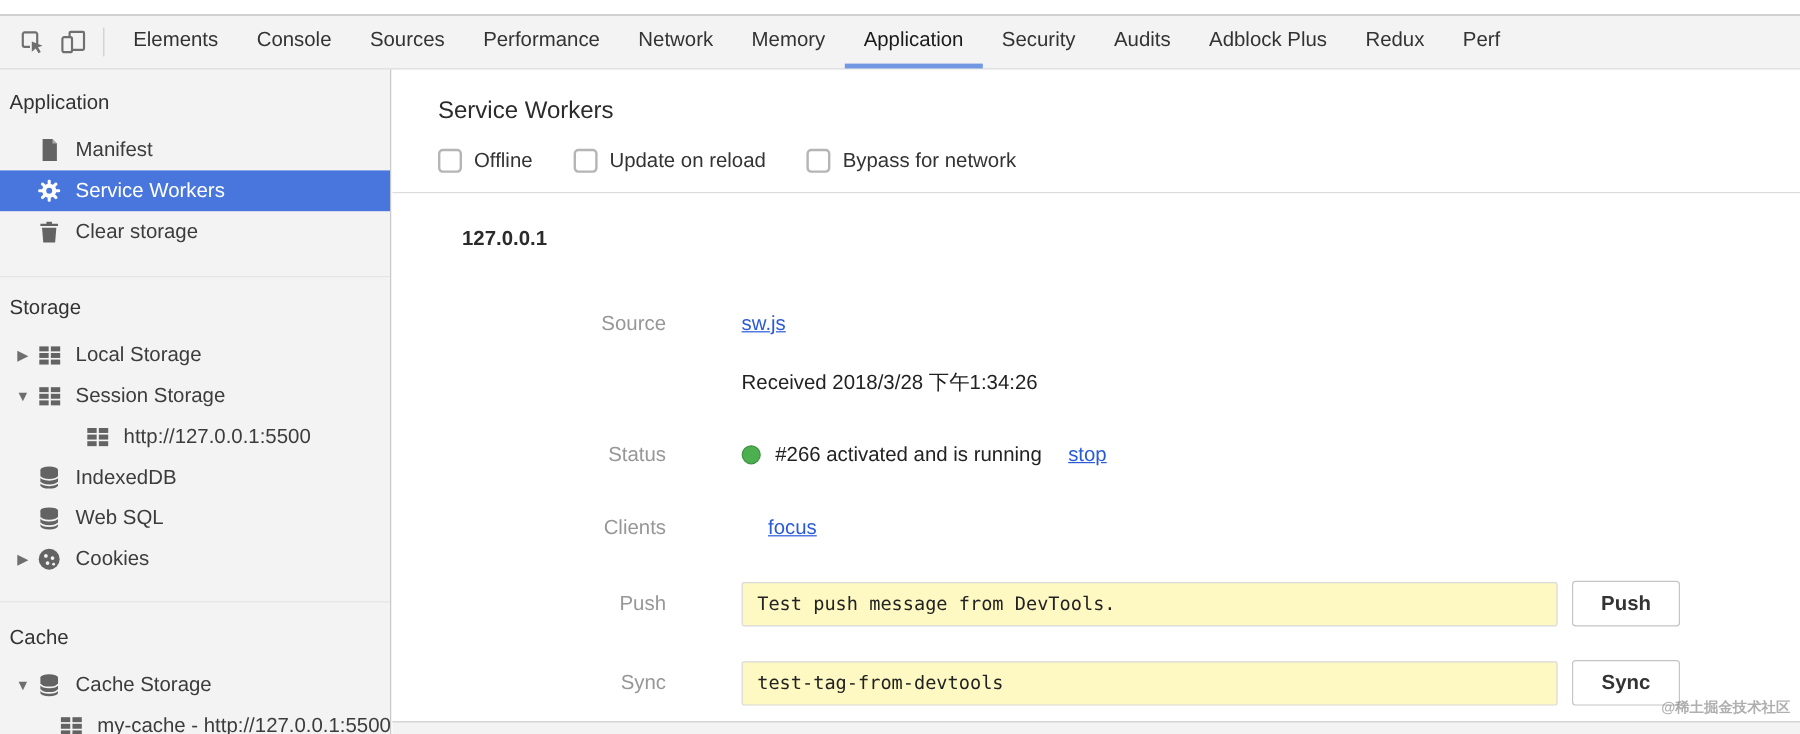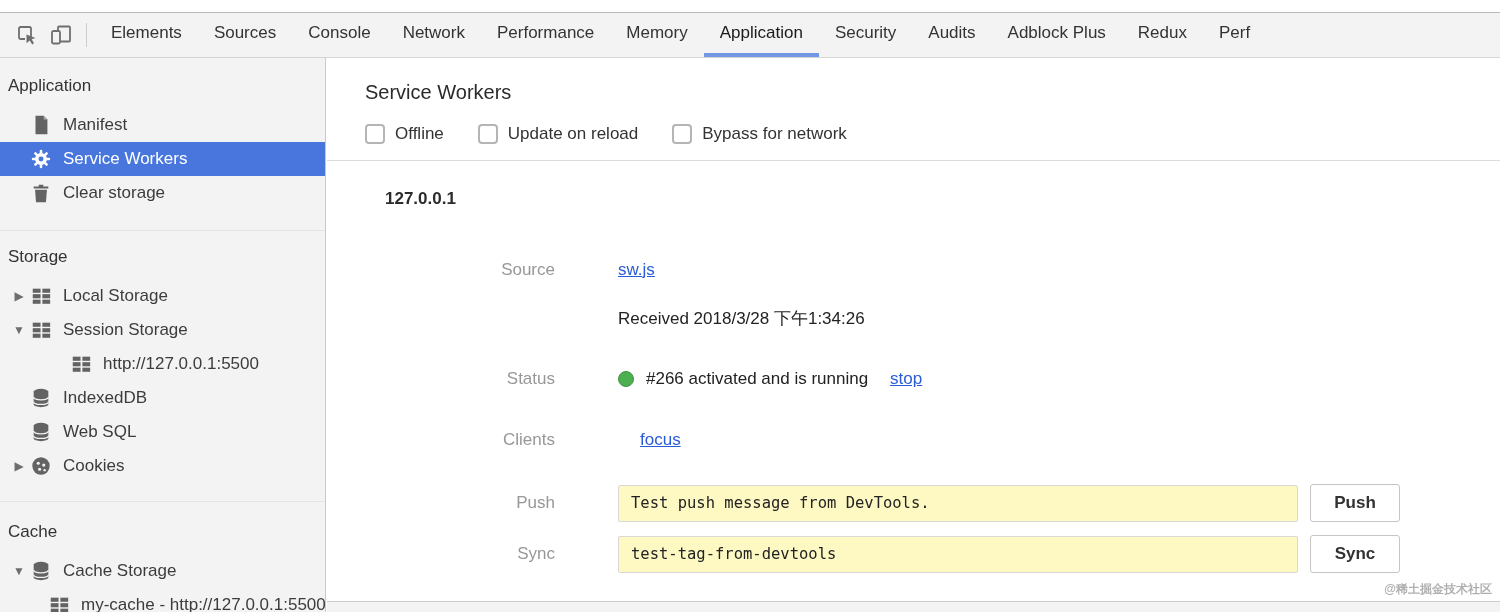--- a/index.html
+++ b/index.html
@@ -49,21 +49,21 @@
   .main-header { padding:22px 0 14px 38px; border-bottom:1px solid #dcdcdc; }
   .main-title { font-size:20px; line-height:24px; color:#2b2b2b; }
   .cb-row { display:flex; align-items:center; margin-top:18px; height:24px; }
   .cb-group { display:flex; align-items:center; margin-right:34px; cursor:pointer; }
   .cb-box { width:20px; height:20px; border:2px solid #b5b5b5; border-radius:4px; background:#fff; flex:0 0 auto; }
   .cb-label { font-size:17px; color:#333; margin-left:10px; }
   .origin-heading { margin:28px 0 0 58px; font-size:17px; font-weight:bold; color:#2b2b2b; }
   .detail { margin-top:44px; }
   .drow { display:flex; align-items:center; height:34px; margin-bottom:27px;gap:44px; }
   .drow.tight { margin-bottom:14px; }
-  .drow.field { height:38px; margin-bottom:13px;align-items:center; }
+  .drow.field { height:38px; margin-bottom:28px;align-items:center; }
   .dlabel { width:228px; text-align:right; font-size:17px; color:#979797; flex:0 0 auto; }
   .dvalue { margin-left:19px; display:flex; align-items:center; font-size:17px; color:#222; }
   a.devlink { color:#2a5bd7; text-decoration:underline; cursor:pointer; }
   .status-dot { width:16px; height:16px; border-radius:50%; background:#4caf50; border:1px solid #3f9243; margin-right:12px; flex:0 0 auto; }
   .ml22 { margin-left:22px; }
   .text-input {
     width:680px; height:37px; border:1px solid #d8d8d8; border-radius:2px; background:#fef9c3;
     font-family:"DejaVu Sans Mono", monospace; font-size:15.5px; color:#222; padding:0 12px; outline:none;
   }
   .push-btn {
@@ -88,24 +88,24 @@
     </div>
     <div class="tb-icon">
       <svg viewBox="0 0 24 24" fill="none" stroke="currentColor" stroke-width="1.8">
         <rect x="9" y="3.5" width="12" height="15" rx="1"></rect>
         <rect x="3" y="8" width="8" height="12.5" rx="1.5" fill="#f3f3f3"></rect>
       </svg>
     </div>
     <div class="tb-sep"></div>
     <div class="tabs">
       <div class="tab">Elements</div>
+      <div class="tab">Console</div>
       <div class="tab">Sources</div>
-      <div class="tab">Console</div>
+      <div class="tab">Performance</div>
       <div class="tab">Network</div>
-      <div class="tab">Performance</div>
       <div class="tab">Memory</div>
       <div class="tab active">Application</div>
       <div class="tab">Security</div>
       <div class="tab">Audits</div>
       <div class="tab">Adblock Plus</div>
       <div class="tab">Redux</div>
       <div class="tab">Perf</div>
     </div>
   </div>
 

